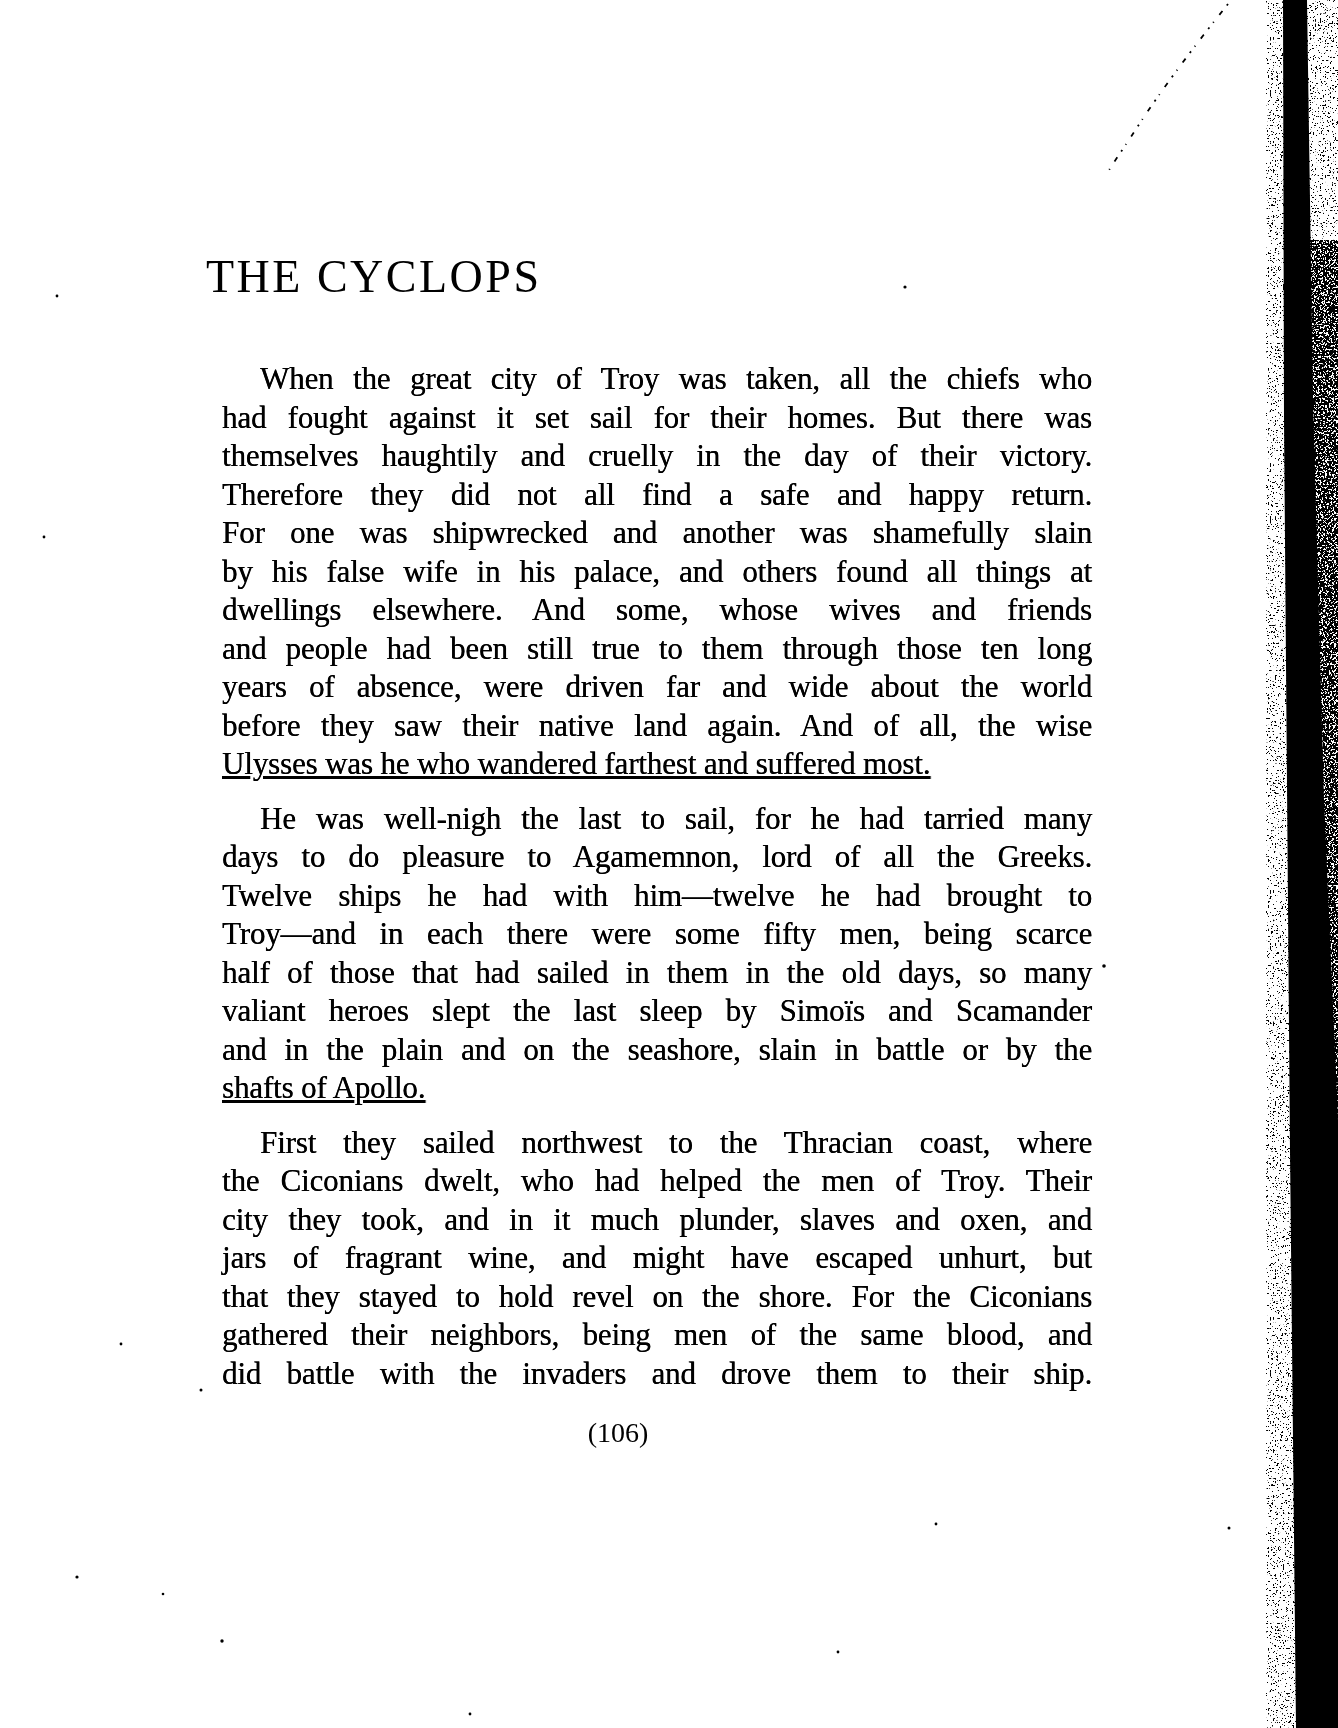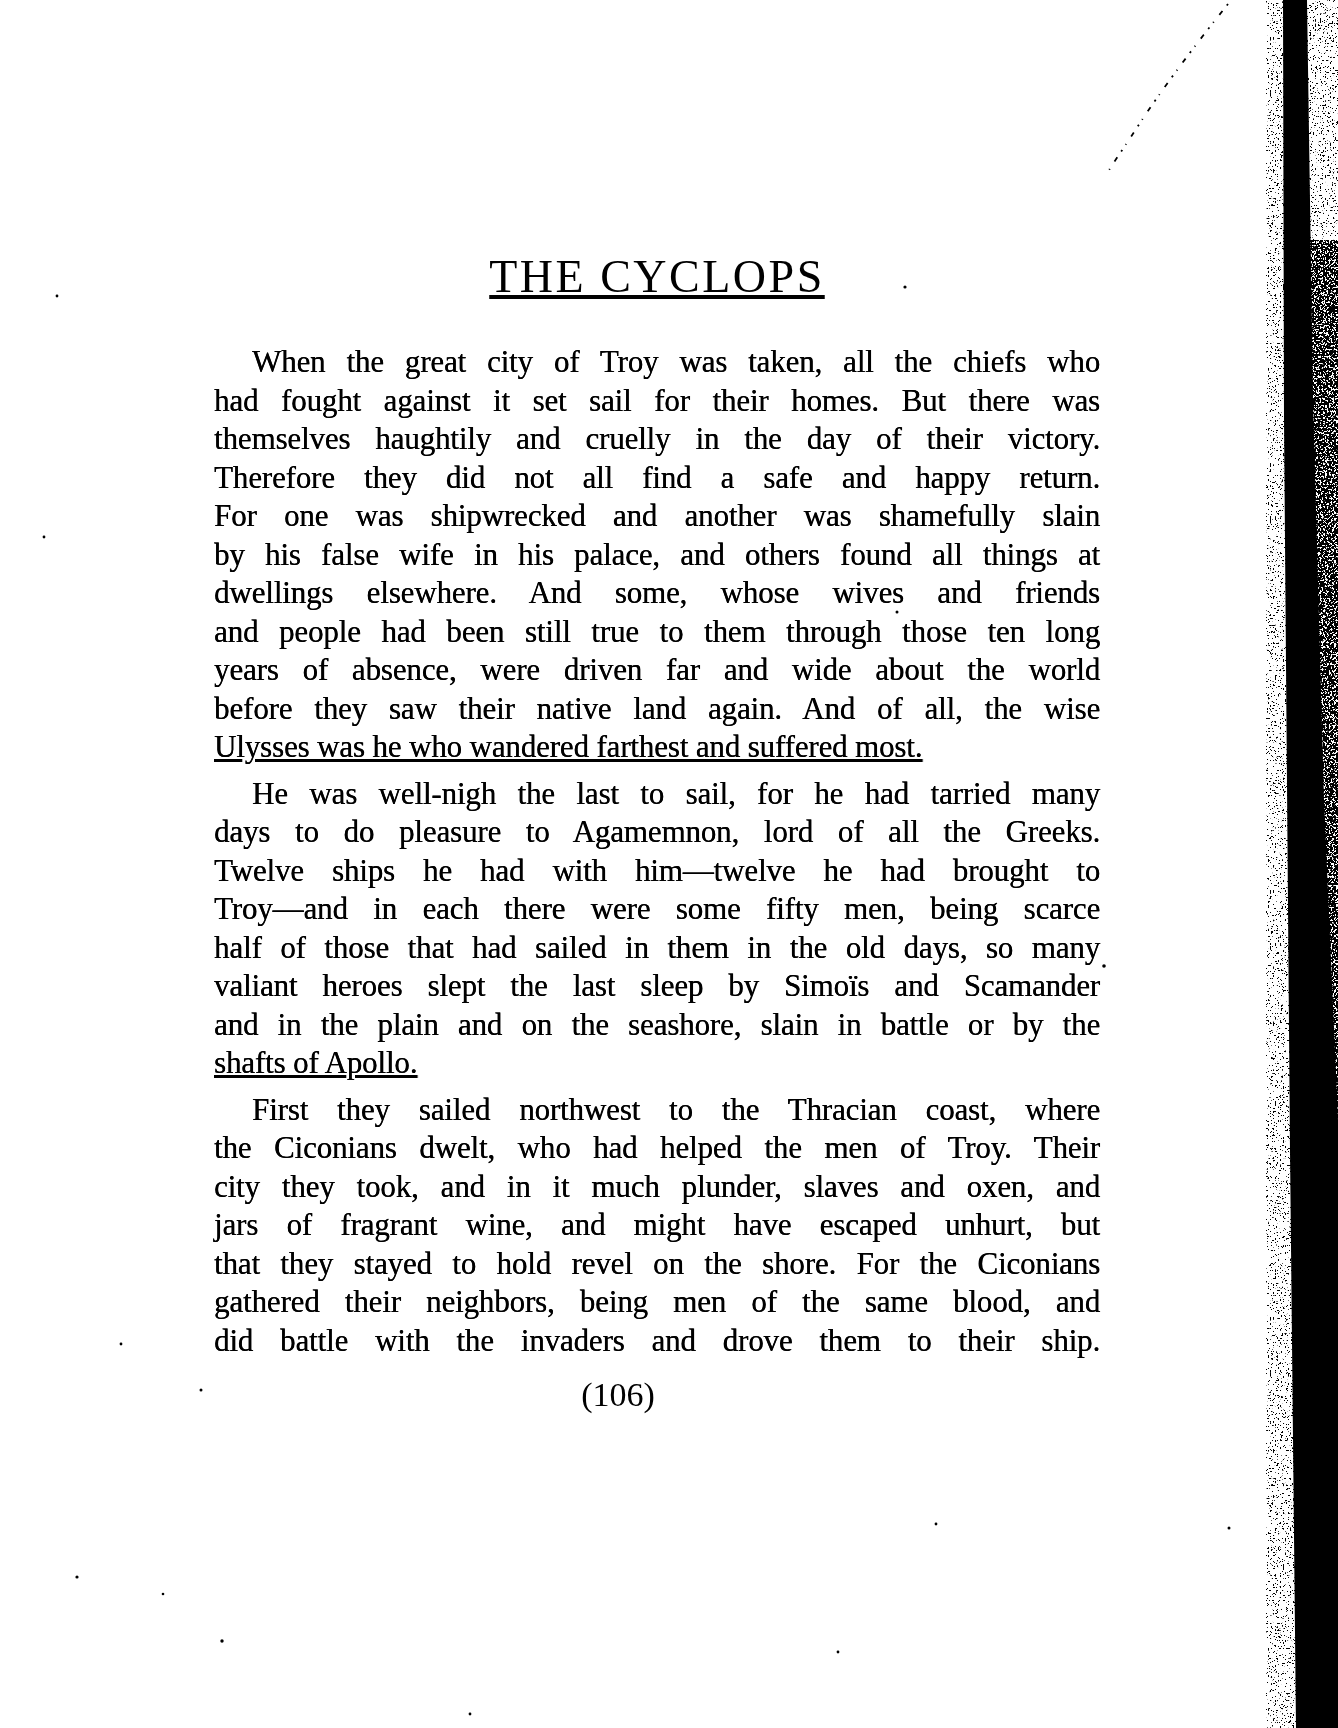--- a/index.html
+++ b/index.html
@@ -13,42 +13,40 @@
     color: #000000;
   }
   .page-content {
     position: absolute;
     left: 206px;
     top: 0;
     width: 902px;
   }
   .book-title {
     margin-top: 253px;
-    margin-bottom: 43px;
+    margin-bottom: 60px;
     font-size: 46px;
     line-height: 47px;
     letter-spacing: 2.5px;
-    text-align: center;
     white-space: nowrap;
-    text-decoration: underline;
   }
-  .para { margin: 8px; }
+  .para { margin: 16px; }
   .line {
     font-size: 31px;
     line-height: 38.5px;
     letter-spacing: -0.15px;
     text-align: justify;
     text-align-last: justify;
     text-shadow: 0.3px 0 0 currentColor;
   }
   .line.first { text-indent: 38px; }
   .line.endline { text-align-last: left; text-decoration: underline; }
   .page-number {
-    margin-top: 16px;
-    font-size: 34px;
+    margin-top: 24px;
+    font-size: 28px;
     text-align: center;
     transform: translateX(-39px);
   }
   .artifacts {
     position: absolute;
     left: 0; top: 0;
     width: 1338px; height: 1728px;
     pointer-events: none;
   }
 </style>

